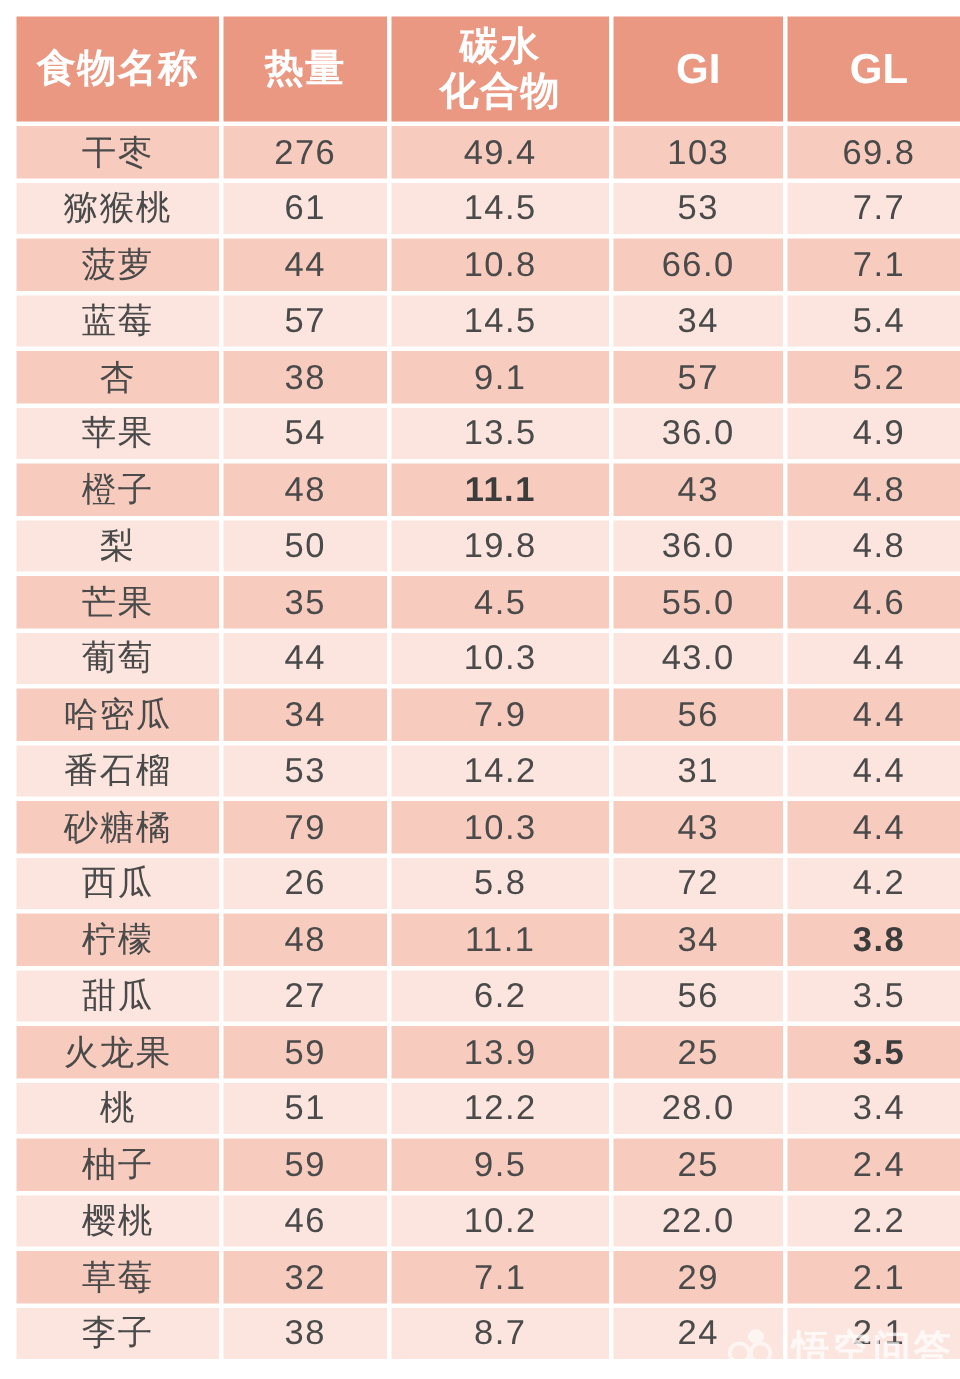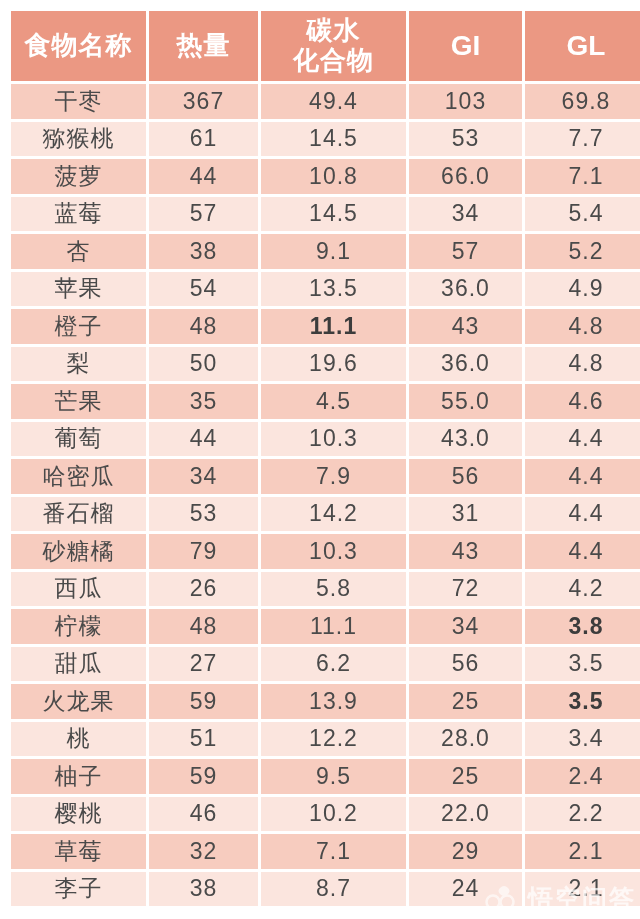--- a/index.html
+++ b/index.html
@@ -84,21 +84,21 @@
           <th>热量</th>
           <th>碳水
 化合物</th>
           <th class="latin">GI</th>
           <th class="latin">GL</th>
         </tr>
     </thead>
     <tbody>
         <tr>
           <td>干枣</td>
-          <td>367</td>
+          <td>276</td>
           <td>49.4</td>
           <td>103</td>
           <td>69.8</td>
         </tr>
         <tr>
           <td>猕猴桃</td>
           <td>61</td>
           <td>14.5</td>
           <td>53</td>
           <td>7.7</td>
@@ -134,21 +134,21 @@
         <tr>
           <td>橙子</td>
           <td>48</td>
           <td class="bold">11.1</td>
           <td>43</td>
           <td>4.8</td>
         </tr>
         <tr>
           <td>梨</td>
           <td>50</td>
-          <td>19.6</td>
+          <td>19.8</td>
           <td>36.0</td>
           <td>4.8</td>
         </tr>
         <tr>
           <td>芒果</td>
           <td>35</td>
           <td>4.5</td>
           <td>55.0</td>
           <td>4.6</td>
         </tr>

